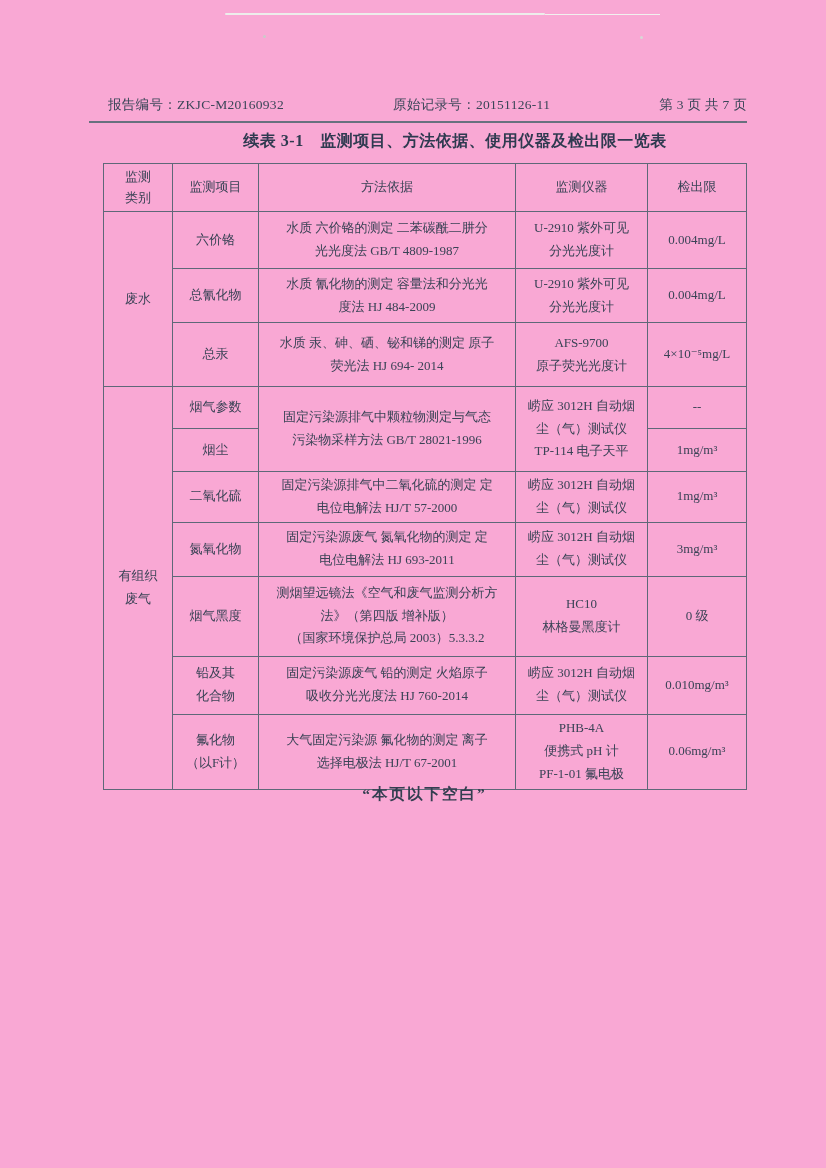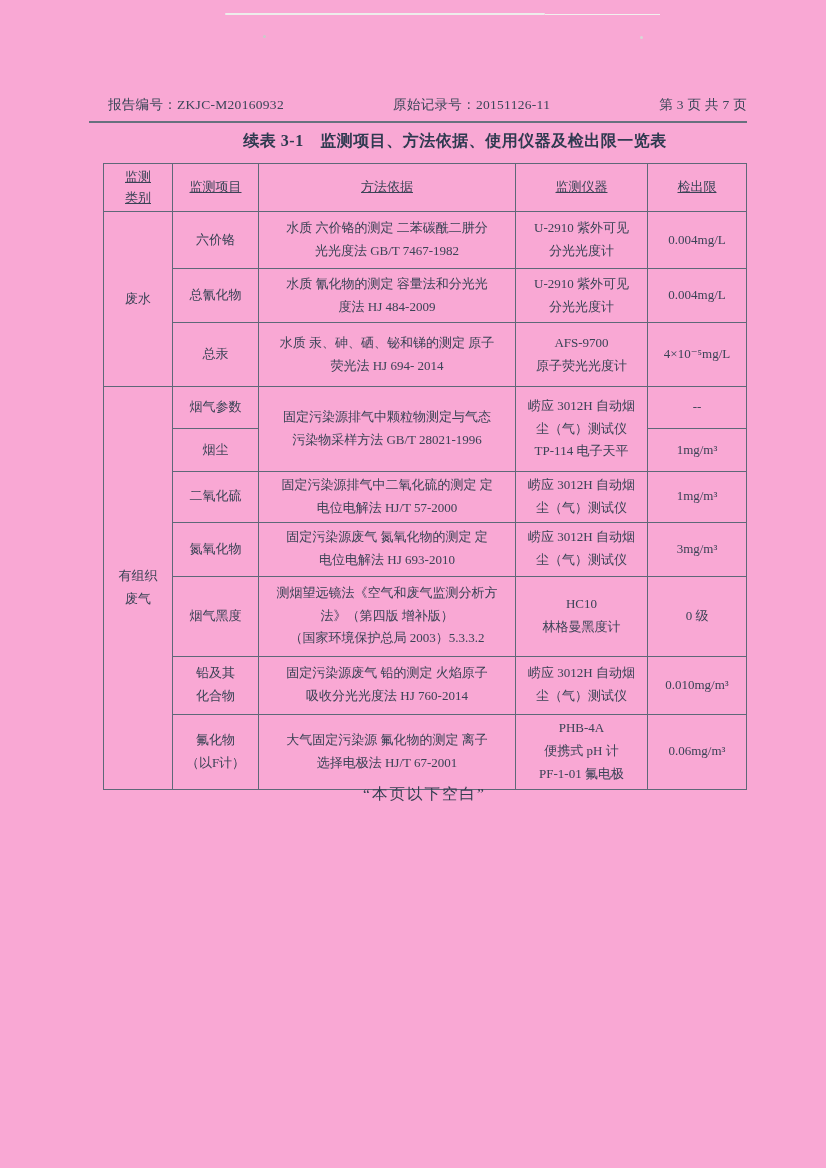--- a/index.html
+++ b/index.html
@@ -47,35 +47,35 @@
   .monitor-table th, .monitor-table td {
     border:1px solid #5f6878;
     text-align:center; vertical-align:middle;
     font-weight:normal;
     padding:2px 4px;
     line-height:1.75;
     white-space:pre-line;
     overflow:hidden;
   }
   .monitor-table th { line-height:1.55; }
-  tr.rh0 { height:48px;text-decoration:underline; }
+  tr.rh0 { height:48px; }
   tr.rh1 { height:57px; }
   tr.rh2 { height:54px; }
   tr.rh3 { height:64px; }
   tr.rh4 { height:42px; }
   tr.rh5 { height:43px; }
   tr.rh6 { height:50px; }
   tr.rh7 { height:54px; }
   tr.rh8 { height:80px; }
   tr.rh9 { height:58px;margin-top:26px; }
   tr.rh10 { height:75px; }
 
   .footer-note {
     position:absolute; top:784px; left:103px; width:643px;
-    text-align:center; font-weight:normal; font-size:15.5px;
+    text-align:center; font-weight:bold; font-size:15.5px;
     letter-spacing:2px; color:#333e50;
   }
 </style>
 </head>
 <body>
 
 <div class="page">
 
   <div class="artifact smudge1"></div>
   <div class="artifact smudge2"></div>
@@ -105,21 +105,21 @@
 类别</th>
         <th>监测项目</th>
         <th>方法依据</th>
         <th>监测仪器</th>
         <th>检出限</th>
       </tr>
       <tr class="rh1">
         <td rowspan="3">废水</td>
         <td>六价铬</td>
         <td>水质 六价铬的测定 二苯碳酰二肼分
-光光度法 GB/T 7467-1982</td>
+光光度法 GB/T 4809-1987</td>
         <td>U-2910 紫外可见
 分光光度计</td>
         <td>0.004mg/L</td>
       </tr>
       <tr class="rh2">
         <td>总氰化物</td>
         <td>水质 氰化物的测定 容量法和分光光
 度法 HJ 484-2009</td>
         <td>U-2910 紫外可见
 分光光度计</td>
@@ -152,21 +152,21 @@
         <td>二氧化硫</td>
         <td>固定污染源排气中二氧化硫的测定 定
 电位电解法 HJ/T 57-2000</td>
         <td>崂应 3012H 自动烟
 尘（气）测试仪</td>
         <td>1mg/m³</td>
       </tr>
       <tr class="rh7">
         <td>氮氧化物</td>
         <td>固定污染源废气 氮氧化物的测定 定
-电位电解法 HJ 693-2010</td>
+电位电解法 HJ 693-2011</td>
         <td>崂应 3012H 自动烟
 尘（气）测试仪</td>
         <td>3mg/m³</td>
       </tr>
       <tr class="rh8">
         <td>烟气黑度</td>
         <td>测烟望远镜法《空气和废气监测分析方
 法》（第四版 增补版）
 （国家环境保护总局 2003）5.3.3.2</td>
         <td>HC10

